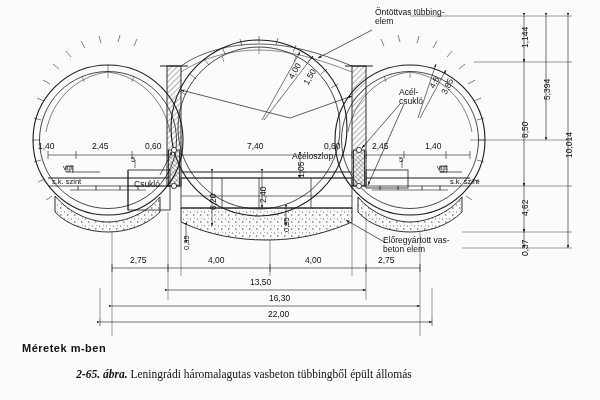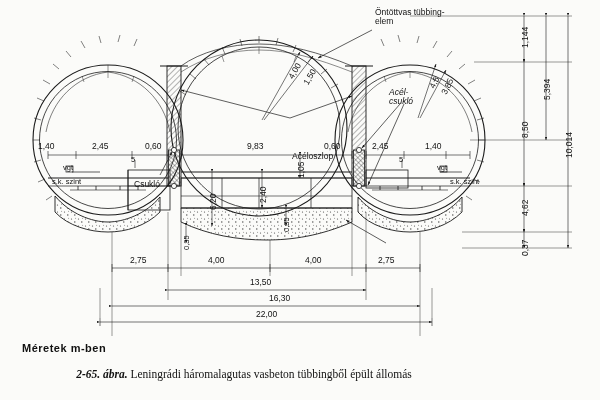--- a/index.html
+++ b/index.html
@@ -315,35 +315,37 @@
       <rect x="440" y="166" width="7" height="6" fill="none" stroke-width="0.7"></rect>
 
     </g>
   </svg>
 
   <div class="lbl" style="left:375px;top:8px;"><span>Öntöttvas tübbing-
 elem</span></div>
 
   <div class="lbl" style="left:292px;top:112px;margin-top:40px;"><span>Acéloszlop</span></div>
 
-  <div class="lbl" style="left:389px;top:88px;font-style:italic;"><span>Acél-
+  <div class="lbl" style="left:399px;top:88px;"><span>Acél-
 csukló</span></div>
 
   <div class="lbl" style="left:134px;top:180px;"><span>Csukló</span></div>
 
+  <div class="lbl" style="left:383px;top:236px;"><span>Előregyártott vas-
+beton elem</span></div>
 
   <div class="lbl s" style="left:52px;top:178px;"><span>s.k. szint</span></div>
   <div class="lbl s" style="left:450px;top:178px;"><span>s.k. szint</span></div>
   <div class="lbl s" style="left:63px;top:164px;"><span>vgt</span></div>
   <div class="lbl s" style="left:437px;top:164px;"><span>vgt</span></div>
 
   <div class="lbl" style="left:38px;top:142px;"><span>1,40</span></div>
   <div class="lbl" style="left:92px;top:142px;"><span>2,45</span></div>
   <div class="lbl" style="left:145px;top:142px;"><span>0,60</span></div>
-  <div class="lbl" style="left:247px;top:142px;"><span>9,83</span></div>
+  <div class="lbl" style="left:247px;top:142px;"><span>7,40</span></div>
   <div class="lbl" style="left:324px;top:142px;"><span>0,60</span></div>
   <div class="lbl" style="left:372px;top:142px;"><span>2,45</span></div>
   <div class="lbl" style="left:425px;top:142px;"><span>1,40</span></div>
 
   <div class="lbl s" style="left:131px;top:156px;"><span>5</span></div>
   <div class="lbl s" style="left:399px;top:156px;"><span>5</span></div>
 
   <div class="lbl rot" style="left:287px;top:76px;transform:rotate(-60deg);"><span>4,00</span></div>
   <div class="lbl rot" style="left:302px;top:82px;transform:rotate(-60deg);"><span>1,50</span></div>
   <div class="lbl rot" style="left:428px;top:86px;transform:rotate(-64deg);"><span>4,5</span></div>
@@ -355,21 +357,21 @@
   <div class="lbl rot s" style="left:183px;top:250px;transform:rotate(-90deg);"><span>0,35</span></div>
   <div class="lbl rot s" style="left:283px;top:232px;transform:rotate(-90deg);"><span>0,35</span></div>
 
   <div class="lbl" style="left:130px;top:256px;"><span>2,75</span></div>
   <div class="lbl" style="left:208px;top:256px;"><span>4,00</span></div>
   <div class="lbl" style="left:305px;top:256px;"><span>4,00</span></div>
   <div class="lbl" style="left:378px;top:256px;"><span>2,75</span></div>
 
   <div class="lbl" style="left:250px;top:278px;"><span>13,50</span></div>
   <div class="lbl" style="left:250px;top:294px;margin-left:19px;"><span>16,30</span></div>
-  <div class="lbl" style="left:256px;top:310px;"><span>22,00</span></div>
+  <div class="lbl" style="left:268px;top:310px;"><span>22,00</span></div>
 
   <div class="lbl rot" style="left:521px;top:48px;transform:rotate(-90deg);"><span>1,144</span></div>
   <div class="lbl rot" style="left:543px;top:100px;transform:rotate(-90deg);"><span>5,394</span></div>
   <div class="lbl rot" style="left:565px;top:158px;transform:rotate(-90deg);"><span>10,014</span></div>
   <div class="lbl rot" style="left:521px;top:138px;transform:rotate(-90deg);"><span>8,50</span></div>
   <div class="lbl rot" style="left:521px;top:216px;transform:rotate(-90deg);"><span>4,62</span></div>
   <div class="lbl rot" style="left:521px;top:256px;transform:rotate(-90deg);"><span>0,37</span></div>
 
   <div class="units">Méretek  m-ben</div>
 

